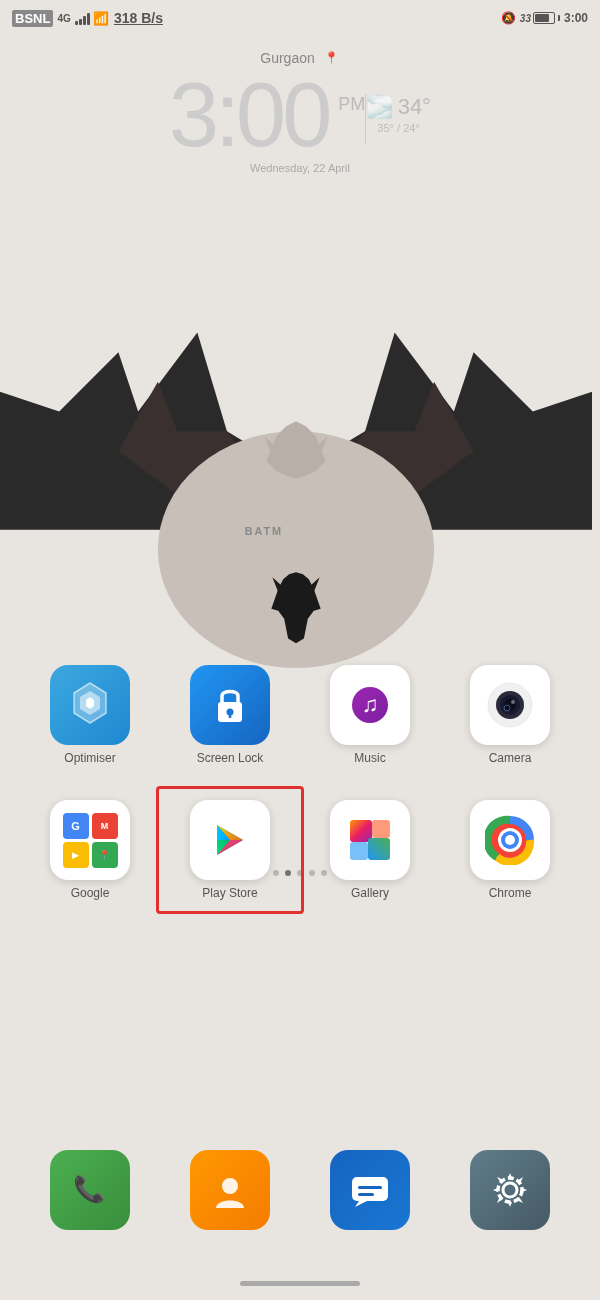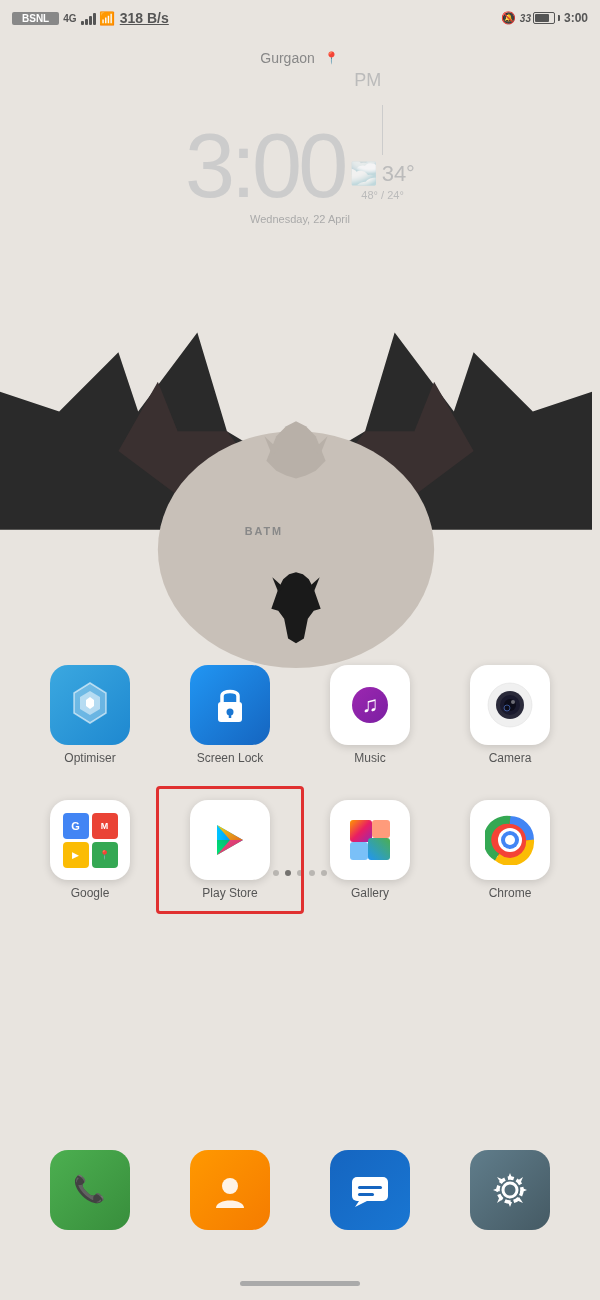--- a/index.html
+++ b/index.html
@@ -286,21 +286,21 @@
     .batman-svg {
       width: 100%;
       height: 100%;
     }
   </style>
 </head>
 <body>
 
 <div class="status-bar">
   <div class="status-left">
-    <span style="font-size:10px;background:#888;color:white;padding:1px 10px;border-radius:2px;">BSNL</span>
+    <span style="font-size:13px;background:#888;color:white;padding:1px 3px;border-radius:2px;">BSNL</span>
     <span style="font-size:10px;">4G</span>
     <div class="signal-bars">
       <div class="signal-bar" style="height:4px;"></div>
       <div class="signal-bar" style="height:6px;"></div>
       <div class="signal-bar" style="height:9px;"></div>
       <div class="signal-bar" style="height:12px;"></div>
     </div>
     <span style="font-size:13px;">📶</span>
     <span style="font-size:14px;text-decoration:underline;">318 B/s</span>
   </div>
@@ -317,30 +317,30 @@
   </div>
 </div>
 
 <div class="clock-area">
   <div class="location-label">
     <span>Gurgaon</span>
     <span class="location-pin">📍</span>
   </div>
   <div class="clock-row">
     <span class="clock-time">3:00</span>
-    <div style="display:flex;flex-direction:column;align-items:flex-start;margin-bottom:10px;margin-left:6px;justify-content:center;">
+    <div style="display:flex;flex-direction:row;align-items:flex-start;margin-bottom:10px;margin-left:6px;justify-content:center;">
       <span class="clock-ampm">PM</span>
       <div style="width:1px;height:50px;background:#ccc;margin:0 auto 6px;"></div>
       <div class="weather-block" style="margin:0;flex-direction:column;gap:2px;">
         <div style="display:flex;align-items:center;gap:4px;">
           <span style="font-size:22px;">🌫️</span>
           <span style="font-size:22px;font-weight:300;color:#bbb;">34°</span>
         </div>
         <span style="font-size:11px;color:#bbb;">
-          <span>48°</span> / <span>24°</span>
+          <span>35°</span> / <span>24°</span>
         </span>
       </div>
     </div>
   </div>
   <div class="date-label">Wednesday, 22 April</div>
 </div>
 
 <div class="batman-area">
   <svg viewBox="0 0 600 380" class="batman-svg" xmlns="http://www.w3.org/2000/svg">
 

